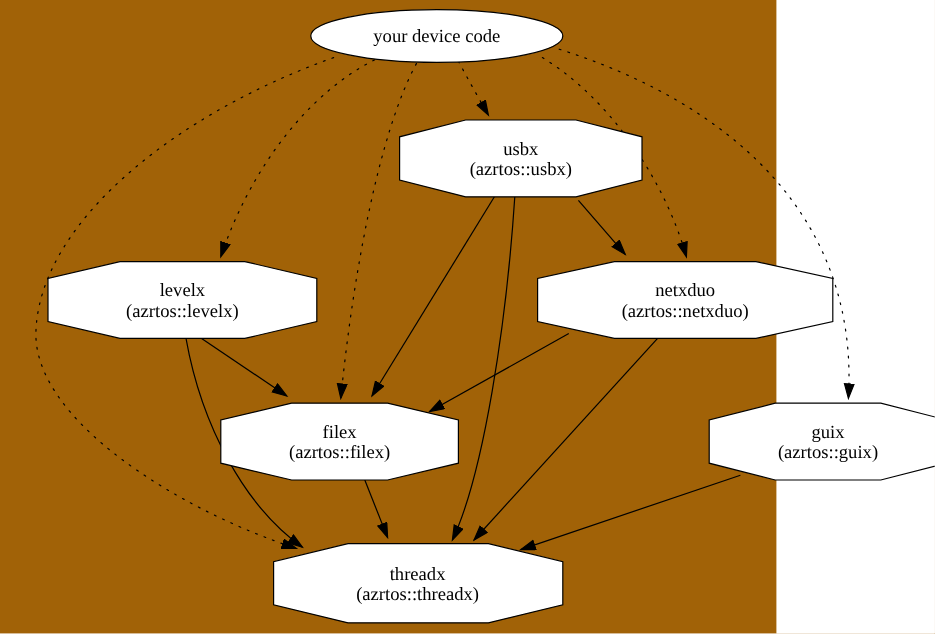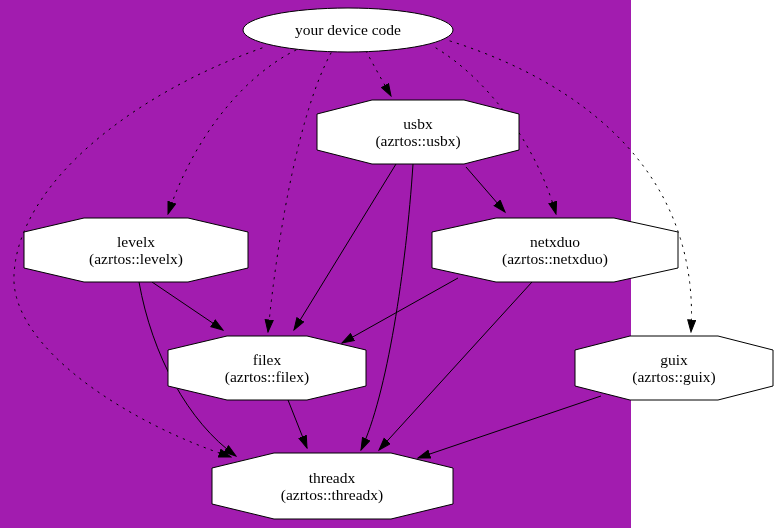--- a/index.html
+++ b/index.html
@@ -4,22 +4,23 @@
 <style>
   html, body {
     margin: 0;
     padding: 0;
     background: #ffffff;
   }
   .canvas {
     width: 631px;
     height: 528px;
     position: relative;
-    background: #a21caf;
+    background: #a16207;
     font-family: "Liberation Serif", "DejaVu Serif", serif;
+    padding-left: 16px;
   }
   svg {
     display: block;
   }
   .node-shape {
     fill: #ffffff;
     stroke: #000000;
     stroke-width: 1;
   }
   .node-label {

